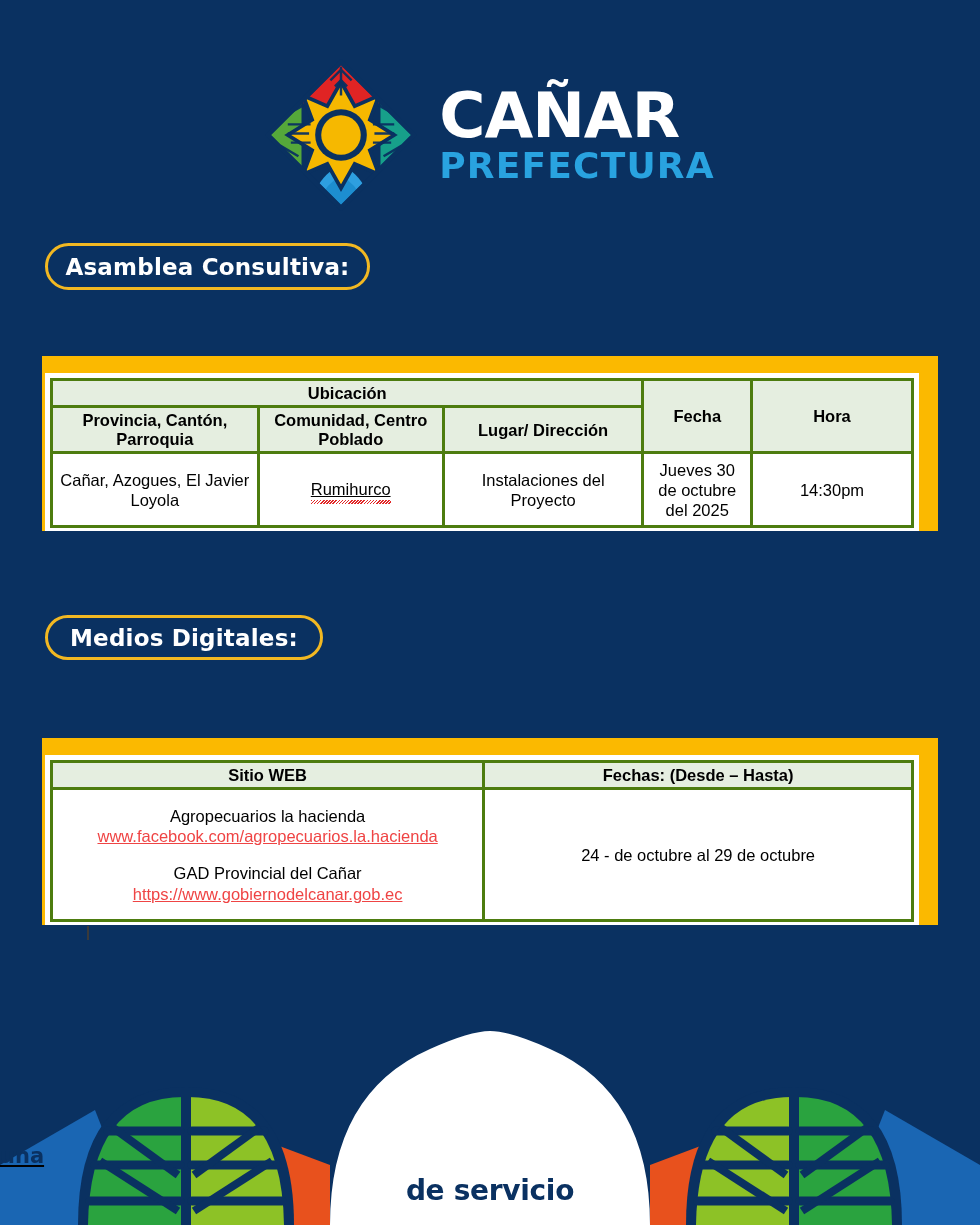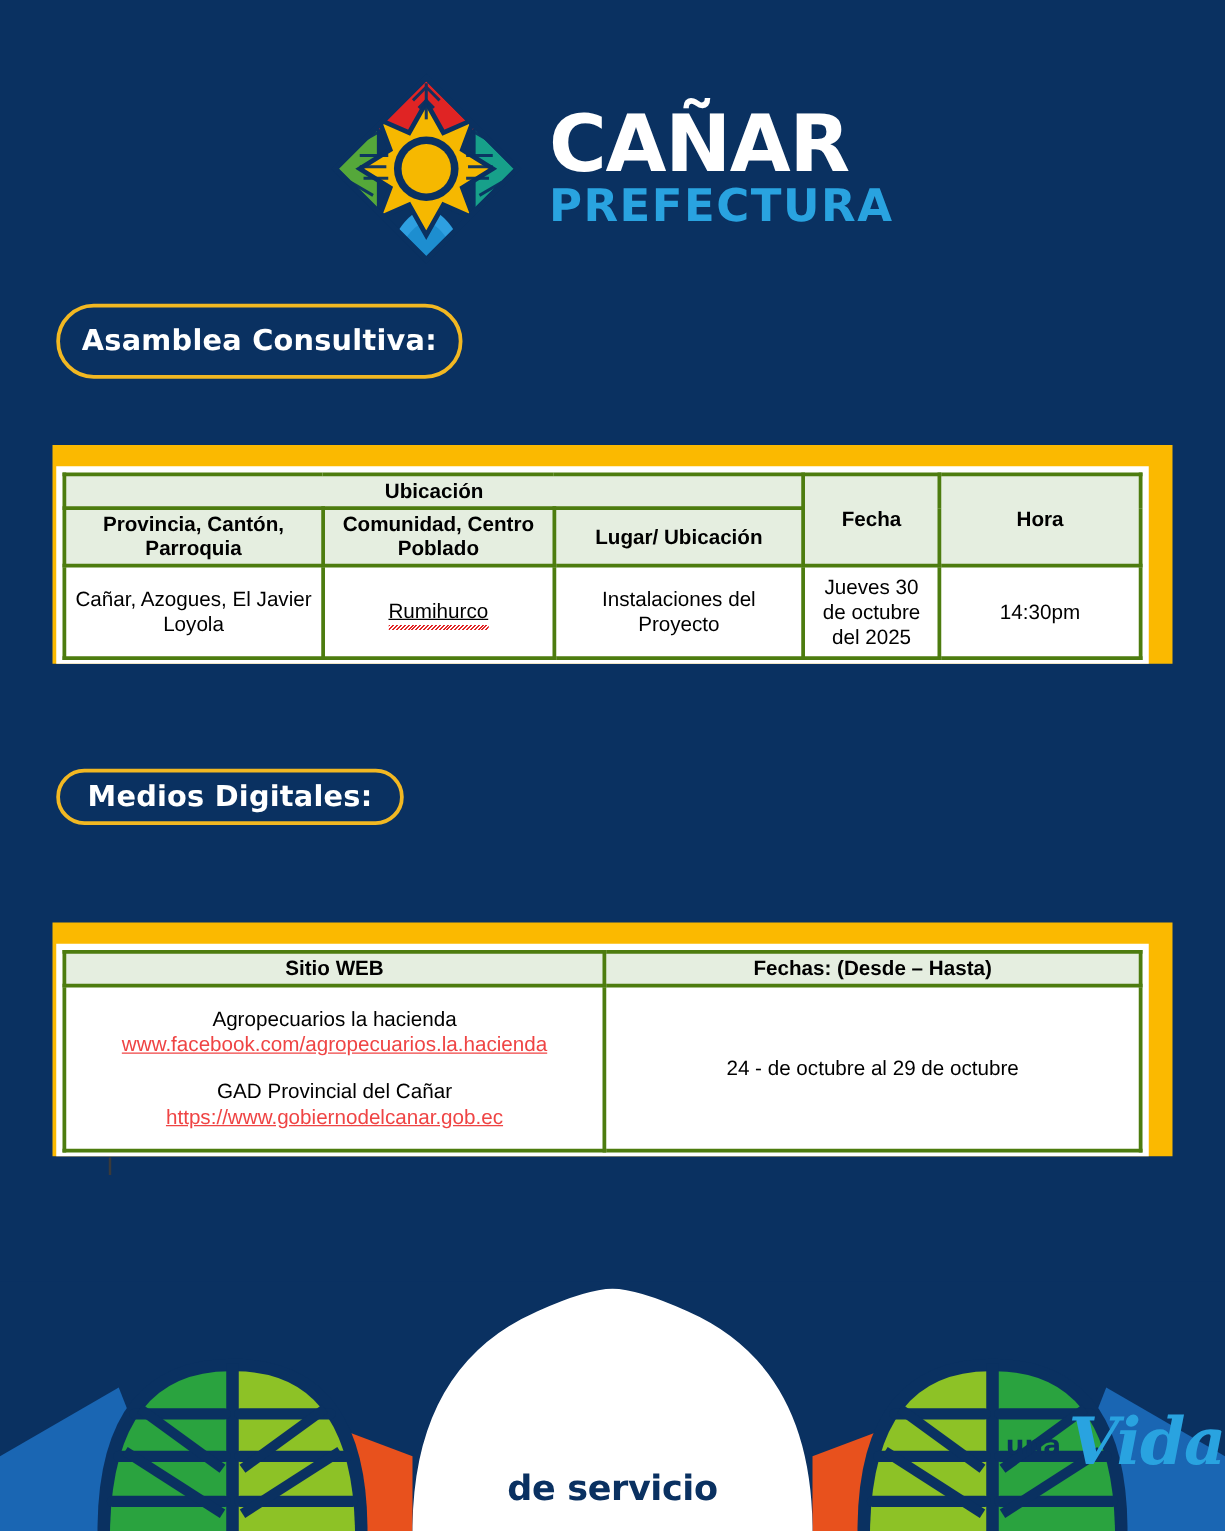--- a/index.html
+++ b/index.html
@@ -42,21 +42,21 @@
     border-radius: 40px;
     background: transparent;
     display: flex; align-items: center; justify-content: center;
     color: #ffffff;
     font-weight: 700;
     font-size: 23px;
     letter-spacing: 0.2px;
     font-family: "DejaVu Sans", sans-serif;
     white-space: nowrap;
   }
-  #pill-asamblea { left: 45px; top: 243px; width: 325px; height: 60px; }
+  #pill-asamblea { left: 45px; top: 243px; width: 325px; height: 47px; }
   #pill-medios   { left: 45px; top: 615px; width: 278px; height: 45px; }
 
   
   .table-block { position: absolute; }
   .yellow-frame {
     position: absolute;
     background: #fbb900;
     top: 0; left: 0;
   }
   .table-white {
@@ -129,21 +129,21 @@
   }
   .footer-art svg { display: block; }
   .slogan {
     position: absolute;
     left: 0; width: 980px;
     bottom: 18px;
     text-align: center;
     pointer-events: none;
   }
   .slogan-line1 {
-    display: flex; align-items: flex-end; justify-content: flex-end; gap: 6px;
+    display: flex; align-items: flex-end; justify-content: flex-start; gap: 6px; text-decoration: underline;
   }
   .slogan-una {
     font-family: "DejaVu Sans", sans-serif;
     font-weight: 900; font-size: 21px; color: #0a3161;
     margin-bottom: 8px;
   }
   .slogan-vida {
     font-family: "DejaVu Serif", serif;
     font-style: italic; font-weight: 700;
     font-size: 52px; color: #29a3e0;
@@ -252,21 +252,21 @@
       </colgroup>
       <thead>
         <tr>
           <th colspan="3">Ubicación</th>
           <th rowspan="2">Fecha</th>
           <th rowspan="2">Hora</th>
         </tr>
         <tr>
           <th>Provincia, Cantón, Parroquia</th>
           <th>Comunidad, Centro Poblado</th>
-          <th>Lugar/ Ubicación</th>
+          <th>Lugar/ Dirección</th>
         </tr>
       </thead>
       <tbody>
         <tr style="height:74px;">
           <td class="cell-multiline">Cañar, Azogues, El Javier Loyola</td>
           <td>
             <span class="spellcheck">Rumihurco</span>
           </td>
           <td class="cell-multiline">Instalaciones del Proyecto</td>
           <td class="cell-multiline">Jueves 30 de octubre del 2025</td>
@@ -386,17 +386,16 @@
       </g>
     </g>
 
     <path d="M330 200 Q330 68 430 24 Q470 6 490 6 Q510 6 550 24 Q650 68 650 200 Z" fill="#ffffff"></path>
     <path d="M300 200 L360 200 L330 150 Z" fill="#ffffff" opacity="0"></path>
   </svg>
 
   <div class="slogan">
     <div class="slogan-line1">
       <span class="slogan-una">una</span>
-      <span class="slogan-vida">Vida</span>
     </div>
     <div class="slogan-line2">de servicio</div>
   </div>
 </div>
 
 </body></html>

